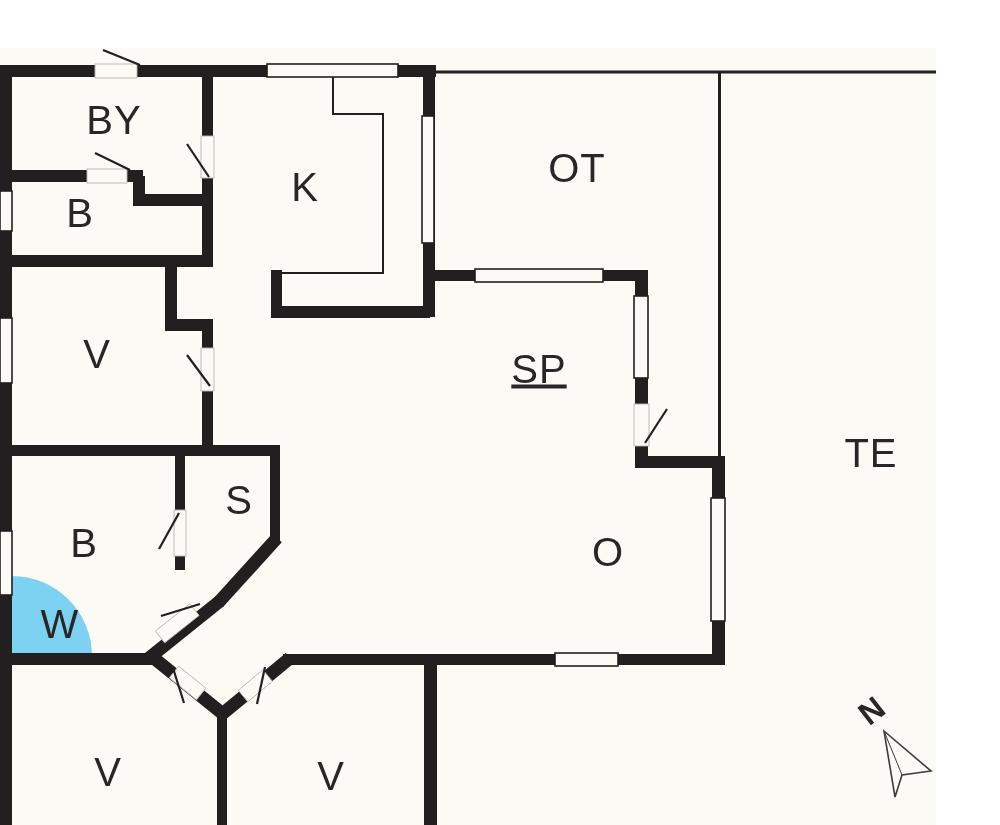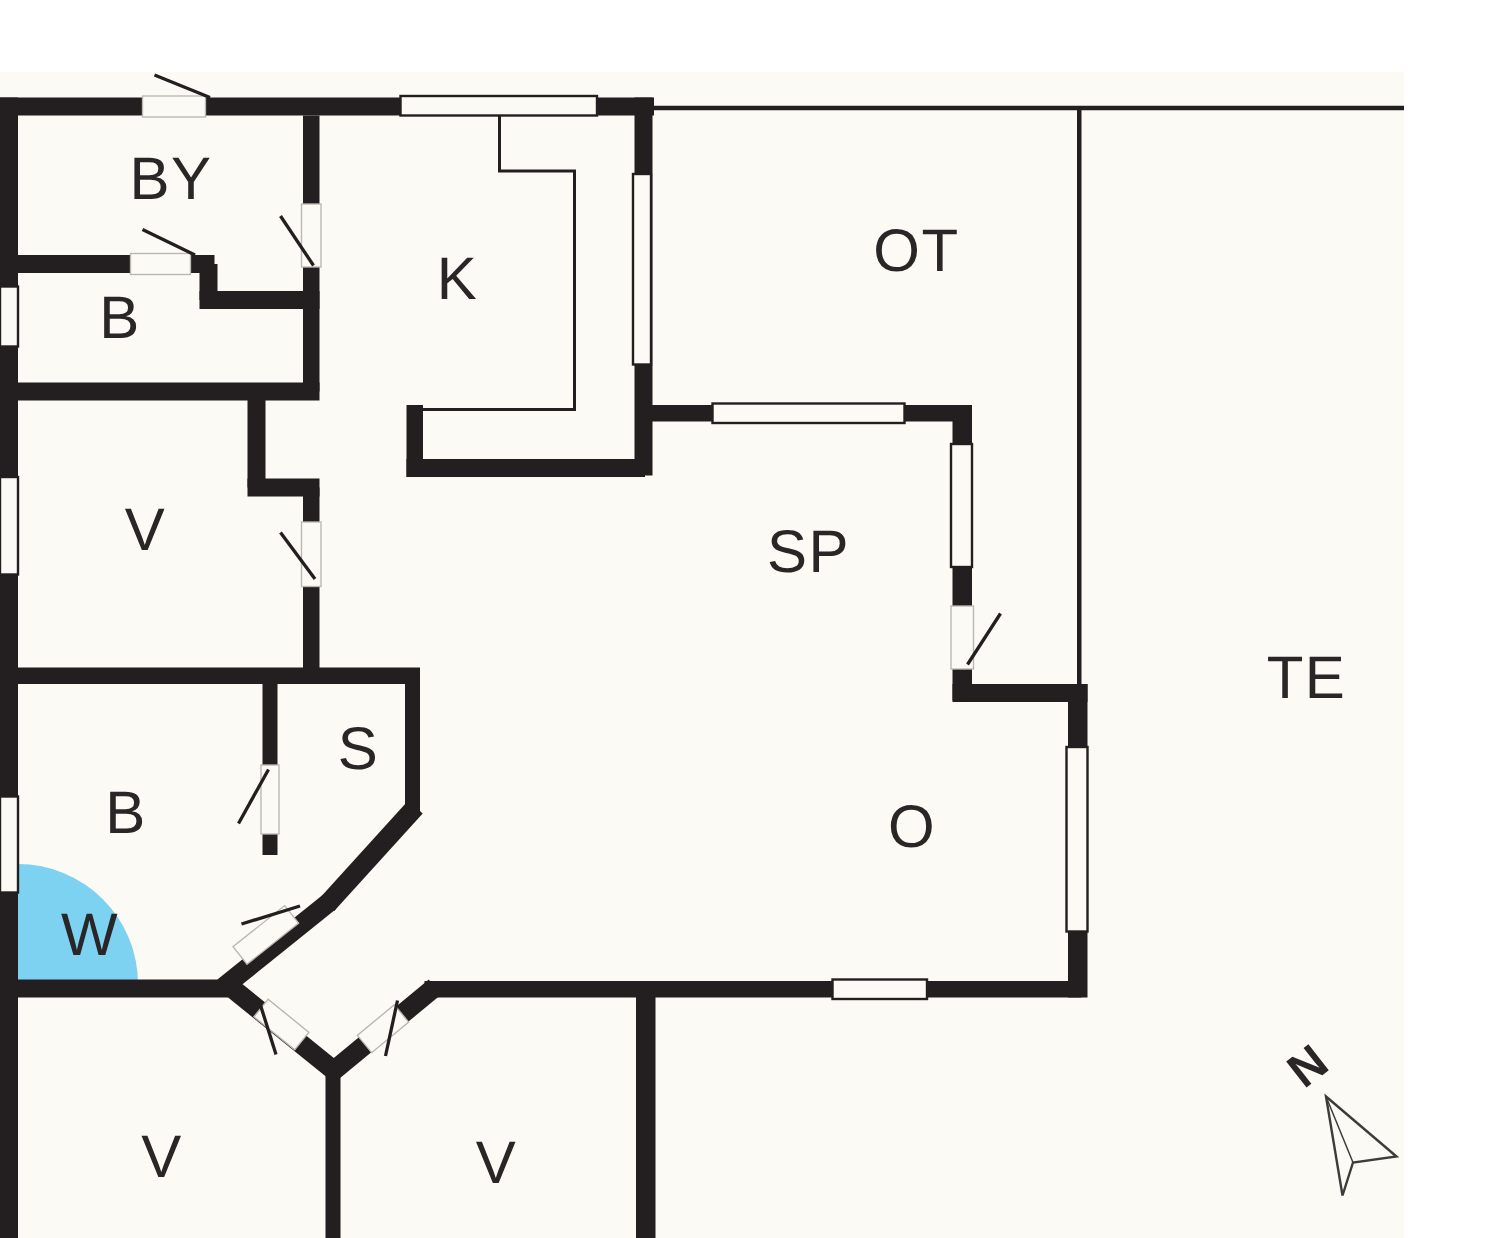--- a/index.html
+++ b/index.html
@@ -138,23 +138,23 @@
 
     <g>
       <polygon class="needle" points="884,683 931,723 902,727 895,749"></polygon>
       <line x1="884" y1="683" x2="902" y2="727" stroke="#3c3c3c" stroke-width="1"></line>
     </g>
   </svg>
 
   <div class="room-label" style="left:114px;top:72px;">BY</div>
   <div class="room-label" style="left:80px;top:165px;">B</div>
   <div class="room-label" style="left:305px;top:139px;">K</div>
-  <div class="room-label" style="left:611px;top:120px;">OT</div>
+  <div class="room-label" style="left:577px;top:120px;">OT</div>
   <div class="room-label" style="left:97px;top:306px;">V</div>
-  <div class="room-label" style="left:539px;top:321px;">SP</div>
+  <div class="room-label" style="left:539px;top:321px;text-decoration:underline;">SP</div>
   <div class="room-label" style="left:871px;top:405px;">TE</div>
   <div class="room-label" style="left:84px;top:495px;">B</div>
   <div class="room-label" style="left:60px;top:576px;">W</div>
   <div class="room-label" style="left:239px;top:452px;">S</div>
   <div class="room-label" style="left:608px;top:504px;">O</div>
   <div class="room-label" style="left:108px;top:724px;">V</div>
   <div class="room-label" style="left:331px;top:728px;">V</div>
 
   <div class="compass-label" style="left:872px;top:663px;">N</div>
 </div>

